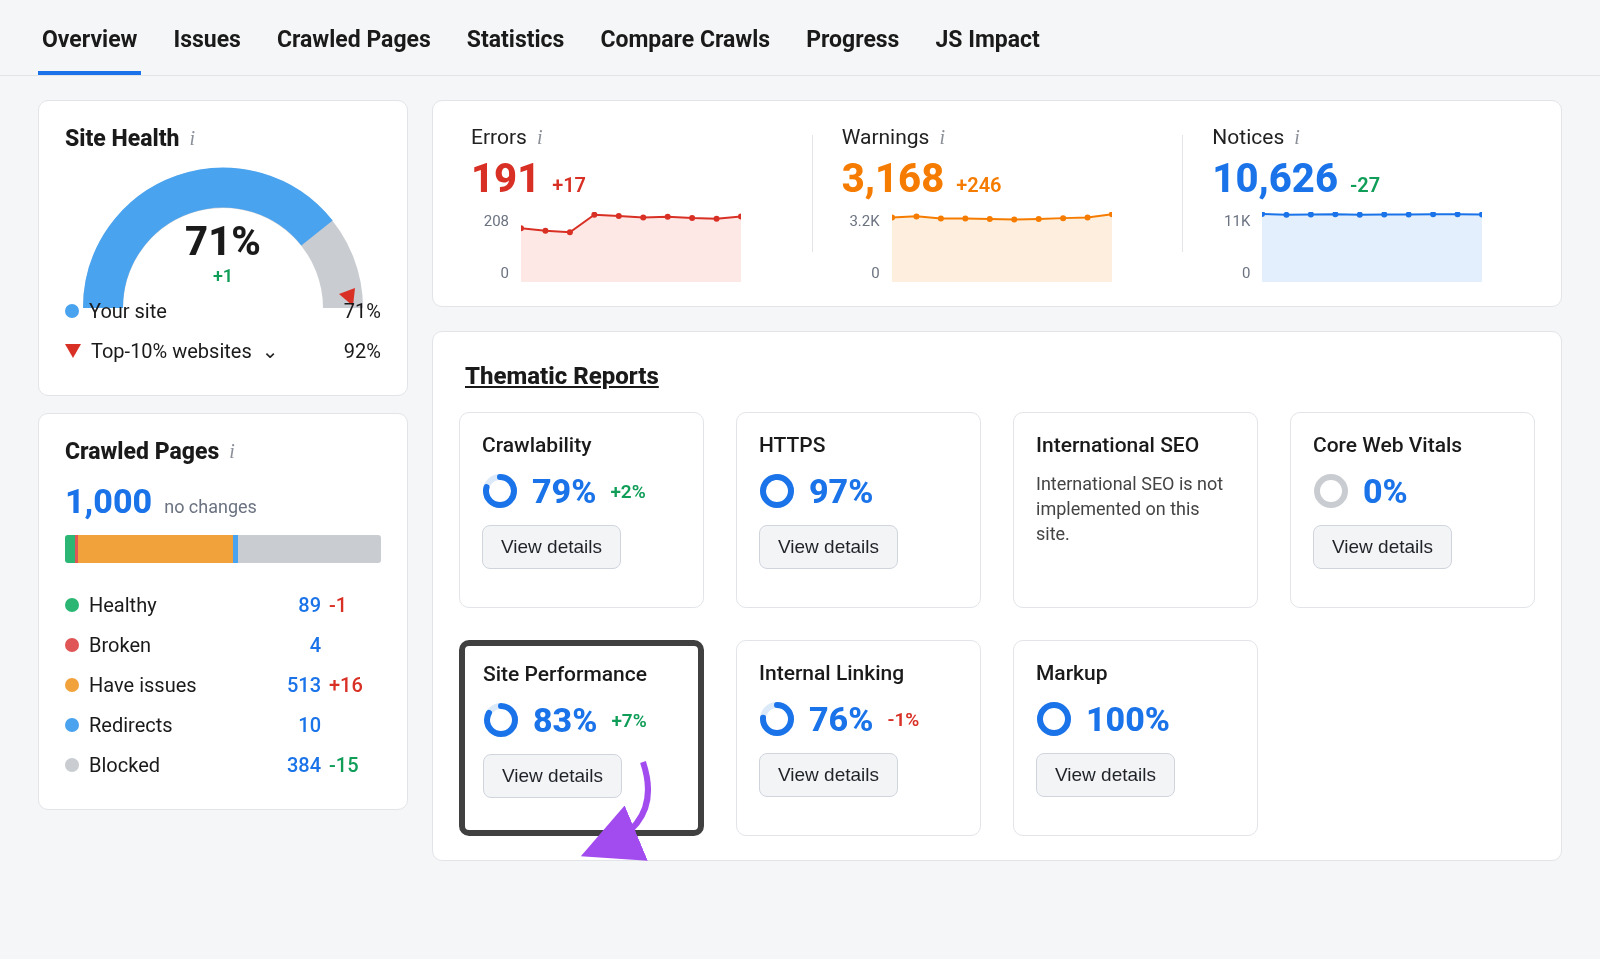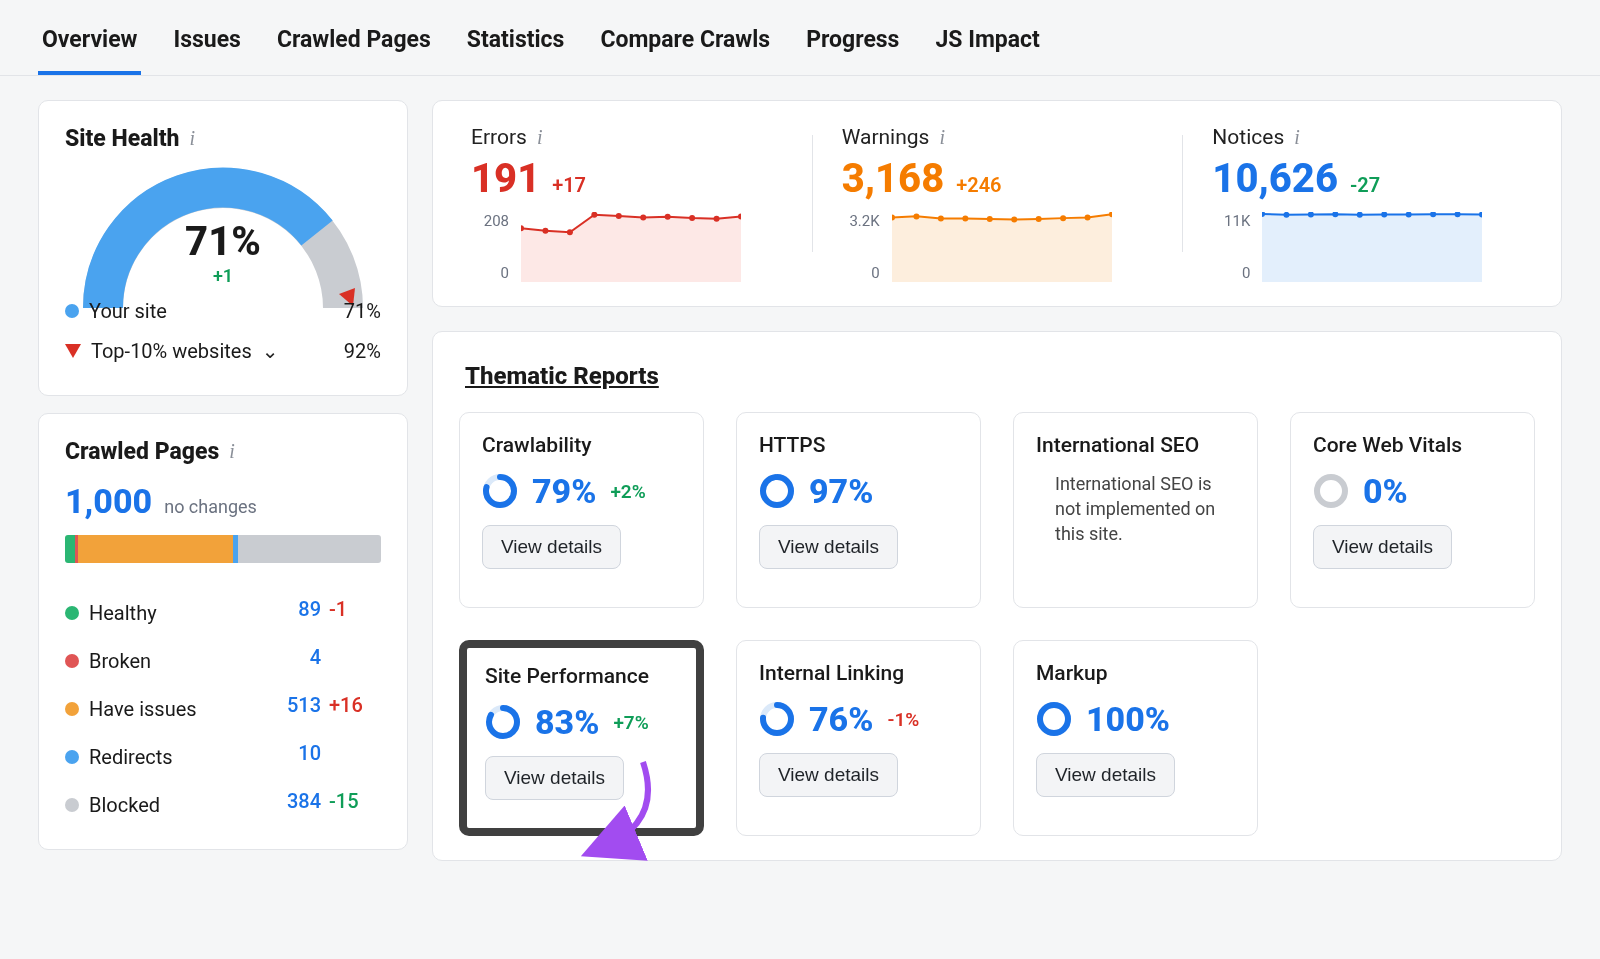--- a/index.html
+++ b/index.html
@@ -68,21 +68,21 @@
   .dot { width:14px; height:14px; border-radius:50%; display:inline-block; }
   .tri-down { width:0;height:0;border-left:8px solid transparent;border-right:8px solid transparent;border-top:14px solid #d93025; display:inline-block; }
   .chev { font-size:20px; color:#222; }
   
   .big-blue { color:#1a73e8; font-size:34px; font-weight:800; }
   .muted { color:#6b7280; font-size:18px; }
   .stackbar { display:flex; height:28px; border-radius:3px; overflow:hidden; margin:14px 0 22px 0; }
   .stackbar div { height:100%; }
   .cp-table { width:100%; }
   .cp-row { display:grid; grid-template-columns: 1fr 70px 60px; align-items:center; padding:8px 0; font-size:20px; }
-  .cp-label { display:flex; align-items:center; gap:10px;margin-top:8px; }
+  .cp-label { display:flex; align-items:center; gap:10px; }
   .cp-val { color:#1a73e8; text-align:right; font-weight:500; }
   .cp-delta { text-align:left; padding-left:8px; font-weight:500; }
   .green { color:#0f9d58; }
   .red { color:#d93025; }
   
   .status-row { display:flex; }
   .status {
     flex:1; padding: 0 30px; position:relative;
   }
   .status:not(:first-child)::before {
@@ -99,33 +99,33 @@
   .notices .status-delta { color:#0f9d58; }
   .spark-wrap { display:flex; gap:12px; margin-top:10px; align-items:flex-start;}
   .spark-axis { display:flex; flex-direction:column; justify-content:space-between; height:70px; font-size:15px; color:#6b7280; text-align:right; min-width:38px;}
   
   .thematic-title { font-size:24px; font-weight:800; padding: 6px 0 22px 6px; text-decoration: underline; }
   .report-grid { display:grid; grid-template-columns: repeat(4, 1fr); gap:32px; }
   .report {
     border:1px solid #e2e4e8; border-radius:10px; padding:20px 22px 22px 22px;
     min-height: 196px; display:flex; flex-direction:column; gap:14px;
   }
-  .report.highlight { border: 8px solid #404040; padding:16px 18px 18px 18px; }
+  .report.highlight { border: 6px solid #404040; padding:16px 18px 18px 18px; }
   .report-title { font-size:21px; font-weight:500; color:#1a1a1a; }
   .report-val-row { display:flex; align-items:center; gap:14px; }
   .donut { width:36px; height:36px; }
   .report-pct { font-size:34px; font-weight:800; color:#1a73e8; }
   .rpt-delta { font-size:19px; font-weight:600; }
   .btn {
     display:inline-flex; align-items:center; justify-content:center;
     background:#f3f4f6; border:1px solid #d0d5dd; border-radius:8px;
     padding:10px 18px; font-size:19px; font-weight:500; color:#1f2328; cursor:pointer;
     align-self:flex-start;
   }
-  .report-note { font-size:18px; color:#444; line-height:1.4;margin-left:19px; }
+  .report-note { font-size:18px; color:#444; line-height:1.4; }
   .arrow-overlay { position:absolute; pointer-events:none; }
 </style>
 </head>
 <body>
 
 <div class="tabs">
   <div class="tab active">Overview</div>
   <div class="tab">Issues</div>
   <div class="tab">Crawled Pages</div>
   <div class="tab">Statistics</div>

